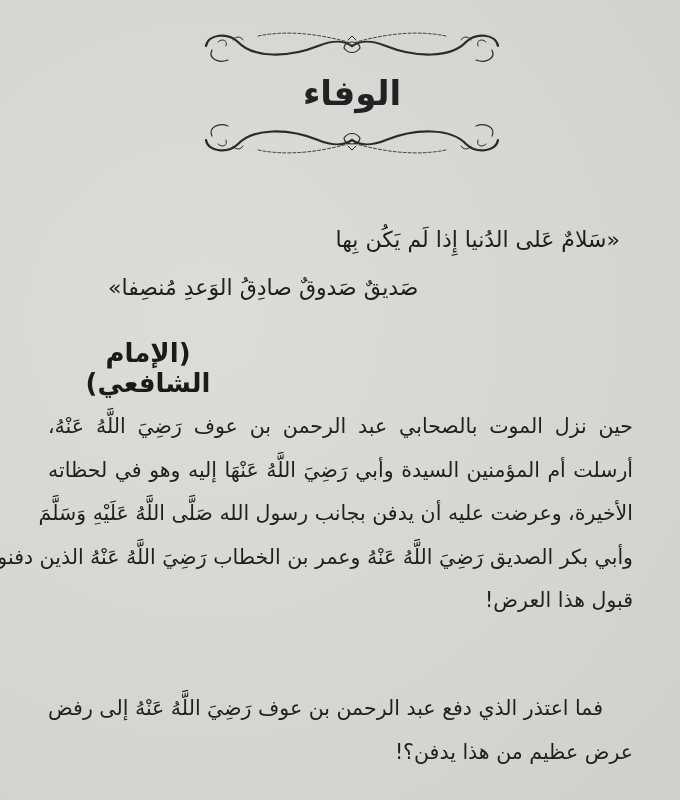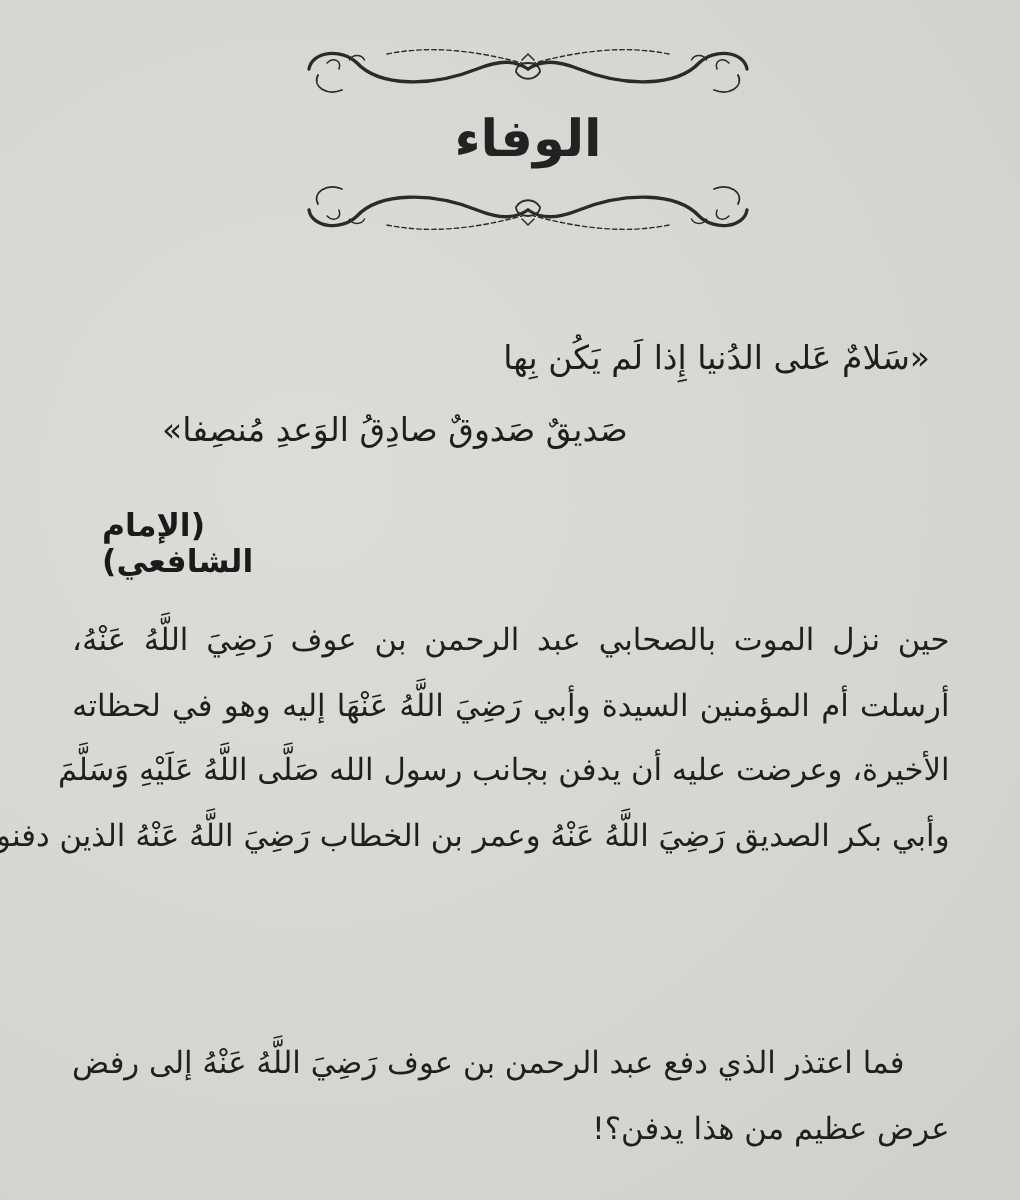--- a/index.html
+++ b/index.html
@@ -20,21 +20,21 @@
     position: absolute; top: 68px; left: 198px; width: 308px;
     text-align: center; font-size: 34px; font-weight: bold; letter-spacing: 2px;
     color: #222; line-height: 50px;
   }
   .poem { position: absolute; right: 60px; font-size: 22px; line-height: 36px; white-space: nowrap; color: #1e1e1e; }
   .poem.l1 { top: 222px; }
   .poem.l2 { top: 270px; right: 40px; width: 380px; text-align: left; }
   .poem.l2 { right: auto; left: 108px; }
   .attribution {
     position: absolute; top: 338px; left: 68px; width: 160px;
-    font-size: 21px; font-weight: bold; text-align: left; color: #1a1a1a;
+    font-size: 26px; font-weight: bold; text-align: center; color: #1a1a1a;
   }
   .para {
     position: absolute; left: 48px; width: 585px;
     font-size: 20.5px; line-height: 43.5px; text-align: justify; text-align-last: right;
     color: #1f1f1f;
   }
   .para .ln { display: block; white-space: nowrap; text-align: justify; text-align-last: justify; }
   .para .ln.last { text-align-last: right; }
   .para.p1 { top: 405px; }
   .para.p2 { top: 687px; }
@@ -88,20 +88,21 @@
   <div class="poem l1">«سَلامٌ عَلى الدُنيا إِذا لَم يَكُن بِها</div>
   <div class="poem l2">صَديقٌ صَدوقٌ صادِقُ الوَعدِ مُنصِفا»</div>
 
   <div class="attribution">(الإمام الشافعي)</div>
 
   <div class="para p1">
     <span class="ln">حين نزل الموت بالصحابي عبد الرحمن بن عوف رَضِيَ اللَّهُ عَنْهُ،</span>
     <span class="ln">أرسلت أم المؤمنين السيدة وأبي رَضِيَ اللَّهُ عَنْهَا إليه وهو في لحظاته</span>
     <span class="ln">الأخيرة، وعرضت عليه أن يدفن بجانب رسول الله صَلَّى اللَّهُ عَلَيْهِ وَسَلَّمَ</span>
     <span class="ln">وأبي بكر الصديق رَضِيَ اللَّهُ عَنْهُ وعمر بن الخطاب رَضِيَ اللَّهُ عَنْهُ الذين دفنوا</span>
+    <span class="ln last">قبول هذا العرض!</span>
   </div>
 
   <div class="para p2">
     <span class="ln first">فما اعتذر الذي دفع عبد الرحمن بن عوف رَضِيَ اللَّهُ عَنْهُ إلى رفض</span>
     <span class="ln last">عرض عظيم من هذا يدفن؟!</span>
   </div>
 
 </div>
 
 </body></html>

